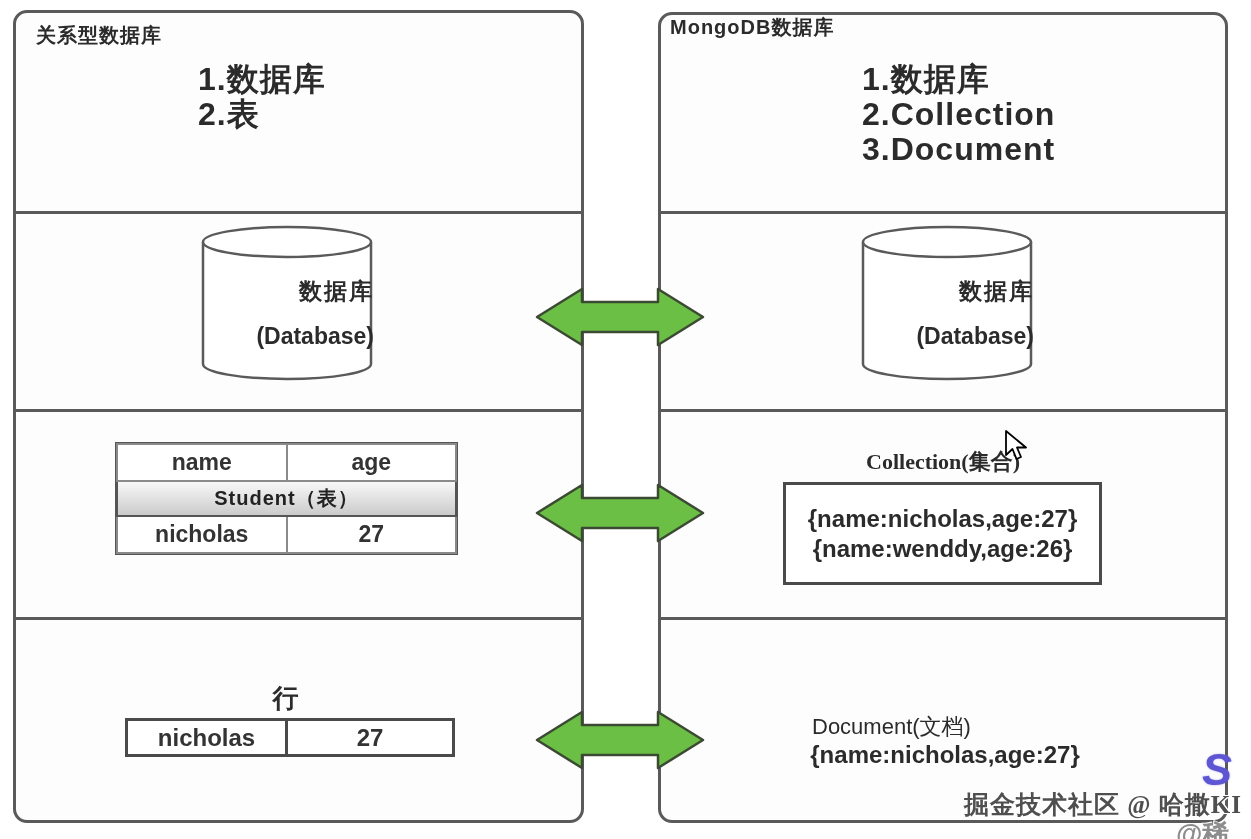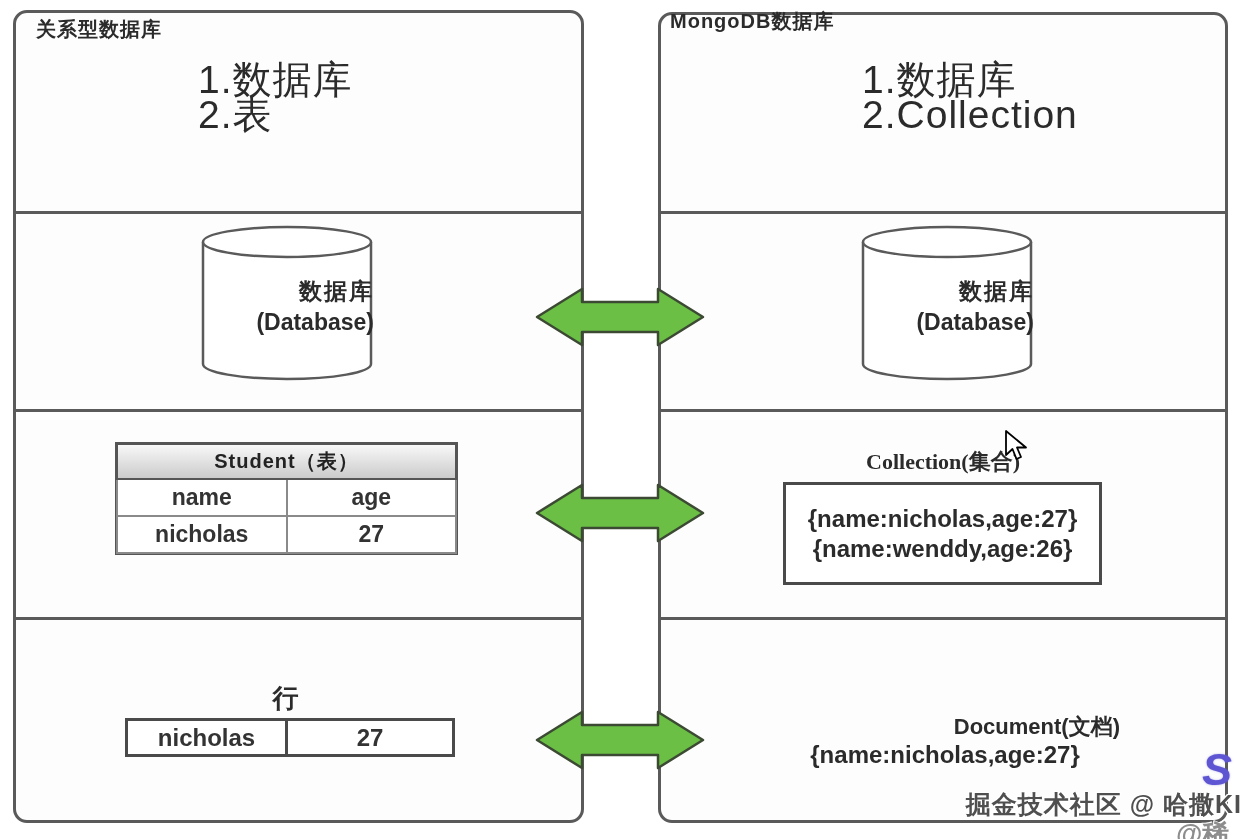--- a/index.html
+++ b/index.html
@@ -8,27 +8,27 @@
     background:#ffffff; font-family:"Liberation Sans","DejaVu Sans",sans-serif;
     color:#2b2b2b;
   }
   .panel {
     position:absolute; box-sizing:border-box; background:#fdfdfd;
     border:3px solid #5a5a5a; border-radius:14px;
   }
   #left-panel  { left:13px;  top:10px; width:571px; height:813px; }
   #right-panel { left:658px; top:12px; width:570px; height:811px; }
   .divider { position:absolute; height:3px; background:#5a5a5a; z-index:2; }
-  .panel-title { position:absolute; font-size:20px; font-weight:bold; letter-spacing:1px; }
-  .num-list { position:absolute; font-size:39px; font-weight:400; line-height:35px; letter-spacing:1px; }
+  .panel-title { position:absolute; font-size:20px; font-weight:bold; letter-spacing:1px;margin-top:6px; }
+  .num-list { position:absolute; font-size:32px; font-weight:700; line-height:35px; letter-spacing:1px; }
   .cyl-wrap { position:absolute; width:174px; height:158px; }
   .cyl-wrap svg { position:absolute; left:0; top:0; }
   .cyl-label { position:absolute; left:0; top:52px; width:174px; text-align:right; }
   .cyl-label .l1 { font-size:23px; font-weight:bold; letter-spacing:2px; }
-  .cyl-label .l2 { font-size:23px; font-weight:600; margin-top:2px; }
+  .cyl-label .l2 { font-size:23px; font-weight:600; margin-top:16px; }
   .arrow { position:absolute; z-index:5; }
   .arrow polygon { fill:#6abf44; stroke:#3c4a34; stroke-width:2.5; stroke-linejoin:round; }
   
   .student-table {
     position:absolute; left:116px; top:443px; width:341px;
     border-collapse:collapse; table-layout:fixed;
     font-size:23px; font-weight:600; color:#333;
   }
   .student-table td, .student-table th {
     border:2px solid #8a8a8a; text-align:center; padding:0; background:#fff;
@@ -52,31 +52,32 @@
                font-size:26px; font-weight:bold; letter-spacing:2px; }
   
   .coll-label { position:absolute; left:783px; top:447px; width:320px; text-align:center;
                 font-size:22px; font-weight:600;font-family:Liberation Serif, serif; }
   .coll-box {
     position:absolute; left:783px; top:482px; width:319px; height:103px; box-sizing:border-box;
     border:3px solid #4a4a4a; background:#fff; display:flex; flex-direction:column;
     align-items:center; justify-content:center; gap:2px;
     font-size:24px; font-weight:600; line-height:28px;
   }
-  .doc-label { position:absolute; left:770px; top:712px; width:350px; text-align:right;
-               font-size:22px; font-weight:700; }
+  .doc-label { position:absolute; left:812px; top:712px; width:350px; text-align:left;
+               font-size:22px; font-weight:400; }
   .doc-line  { position:absolute; left:770px; top:741px; width:350px; text-align:center;
                font-size:24px; font-weight:600; }
   
   .cursor { position:absolute; left:1004px; top:430px; z-index:9; }
   
   .wm-text {
     position:absolute; left:950px; top:788px; width:292px; text-align:right; z-index:8;
     font-size:25px; font-weight:600; color:#4f4f4f; letter-spacing:1px;
     text-shadow:1px 1px 0 #fff,-1px -1px 0 #fff,1px -1px 0 #fff,-1px 1px 0 #fff;
+    font-family:Liberation Serif, serif;
   }
   .wm-logo {
     position:absolute; left:1202px; top:744px; z-index:8;
     font-size:45px; font-weight:800; font-style:italic; color:#5d55d2;
     text-shadow:0 0 2px rgba(93,85,210,.5);
   }
   .wm-partial {
     position:absolute; left:1176px; top:816px; z-index:8;
     font-size:27px; font-weight:600; color:#8d8d8d;
     text-shadow:1px 1px 0 #fff,-1px -1px 0 #fff;
@@ -106,26 +107,26 @@
     </svg>
     <div class="cyl-label">
       <div class="l1">数据库</div>
       <div class="l2">(Database)</div>
     </div>
   </div>
 
   <table class="student-table">
     <tbody>
         <tr>
-          <th class="tbl-title" colspan="2">Student（表）</th>
-        </tr>
-    <tr>
       <td>name</td>
       <td>age</td>
     </tr>
+    <tr>
+          <th class="tbl-title" colspan="2">Student（表）</th>
+        </tr>
     <tr>
       <td>nicholas</td>
       <td>27</td>
     </tr>
   </tbody>
     </table>
 
   <div class="row-label">行</div>
   <div class="row-strip">
     <div class="cell c1">nicholas</div>
@@ -135,20 +136,21 @@
   <div class="panel" id="right-panel"></div>
   <div class="divider" style="left:661px;width:564px;top:211px"></div>
   <div class="divider" style="left:661px;width:564px;top:409px"></div>
   <div class="divider" style="left:661px;width:564px;top:617px"></div>
 
   <div class="panel-title" style="left:670px;top:8px">MongoDB数据库</div>
 
   <div class="num-list" style="left:862px;top:62px">
     <div>1.数据库</div>
     <div>2.Collection</div>
+    <div>3.Document</div>
   </div>
 
   <div class="cyl-wrap" style="left:860px;top:224px">
     <svg width="174" height="158" viewBox="0 0 174 158">
       <path d="M3,18 L3,140 A84,15 0 0 0 171,140 L171,18" fill="#ffffff" stroke="#5a5a5a" stroke-width="2.5"></path>
       <ellipse cx="87" cy="18" rx="84" ry="15" fill="#ffffff" stroke="#5a5a5a" stroke-width="2.5"></ellipse>
     </svg>
     <div class="cyl-label">
       <div class="l1">数据库</div>
       <div class="l2">(Database)</div>

